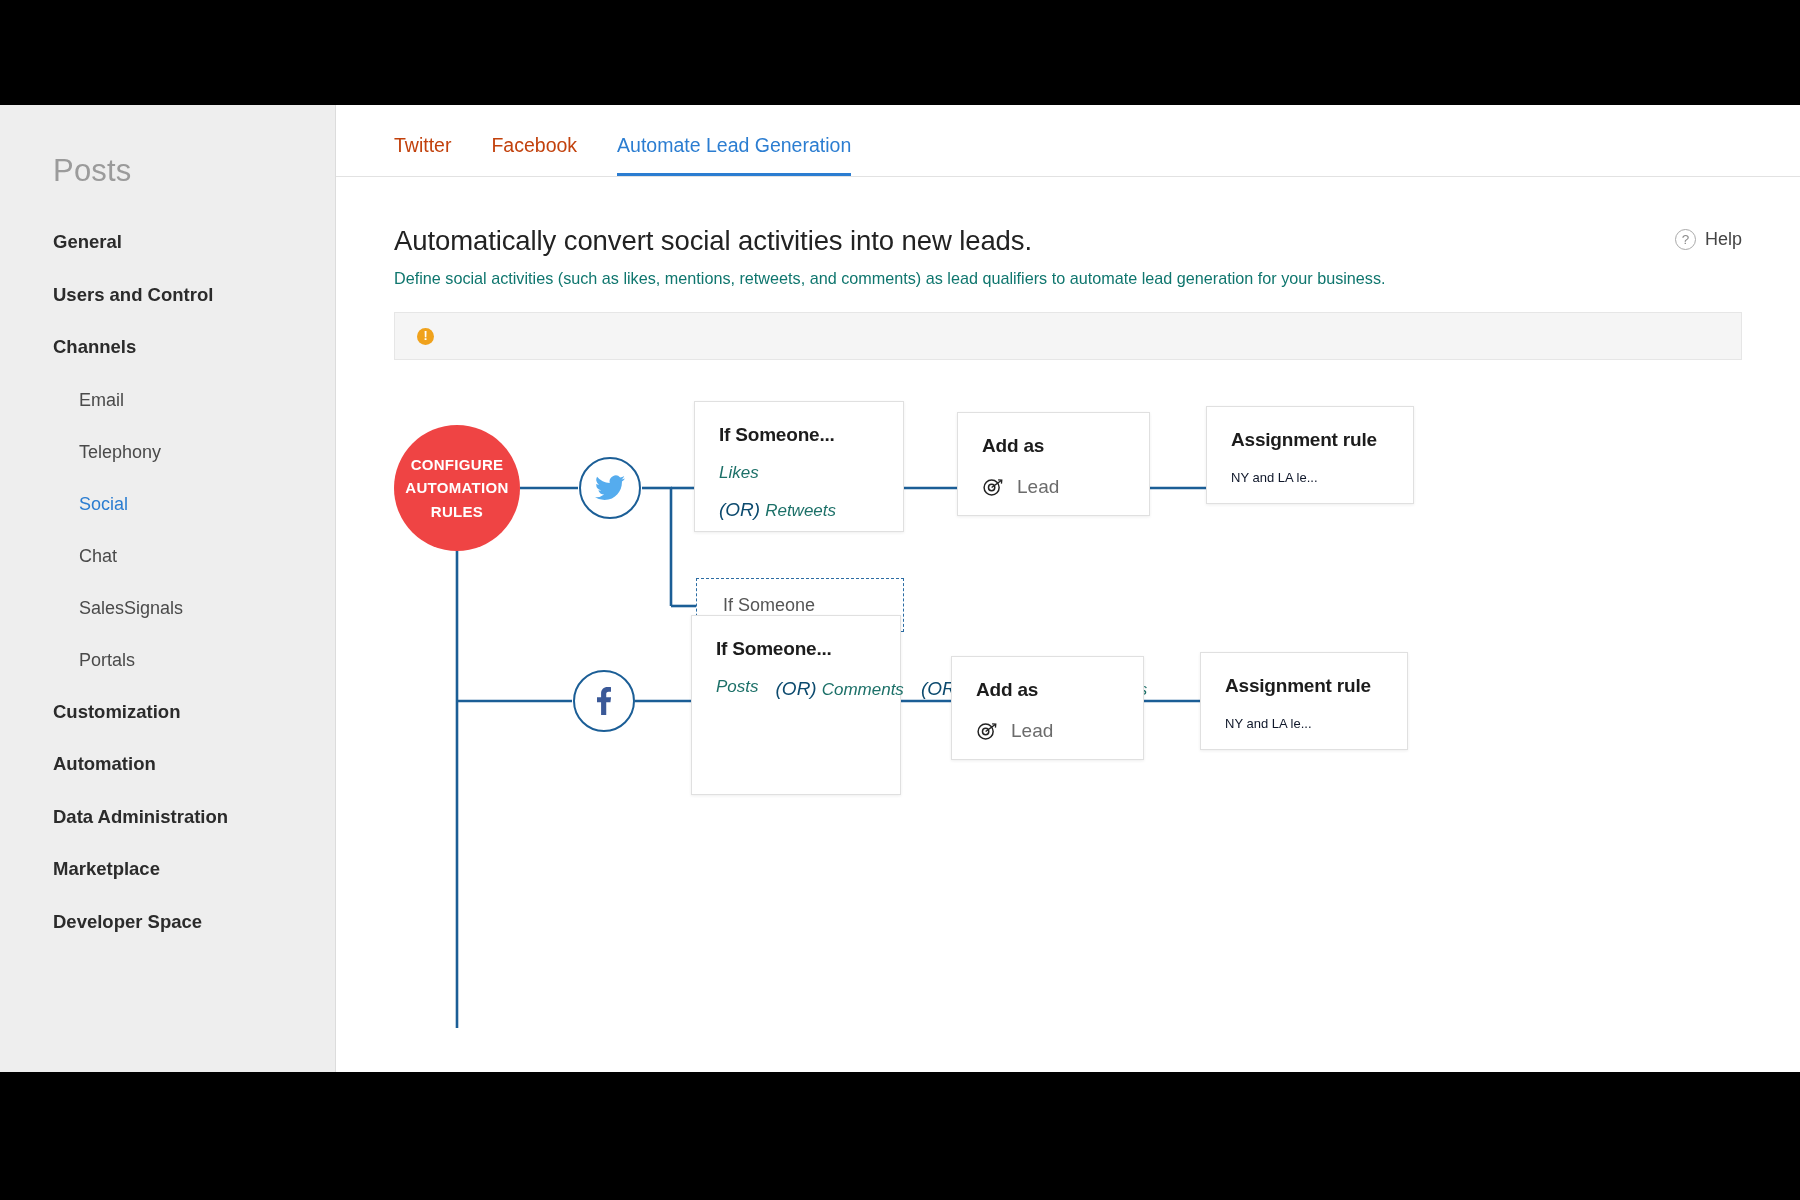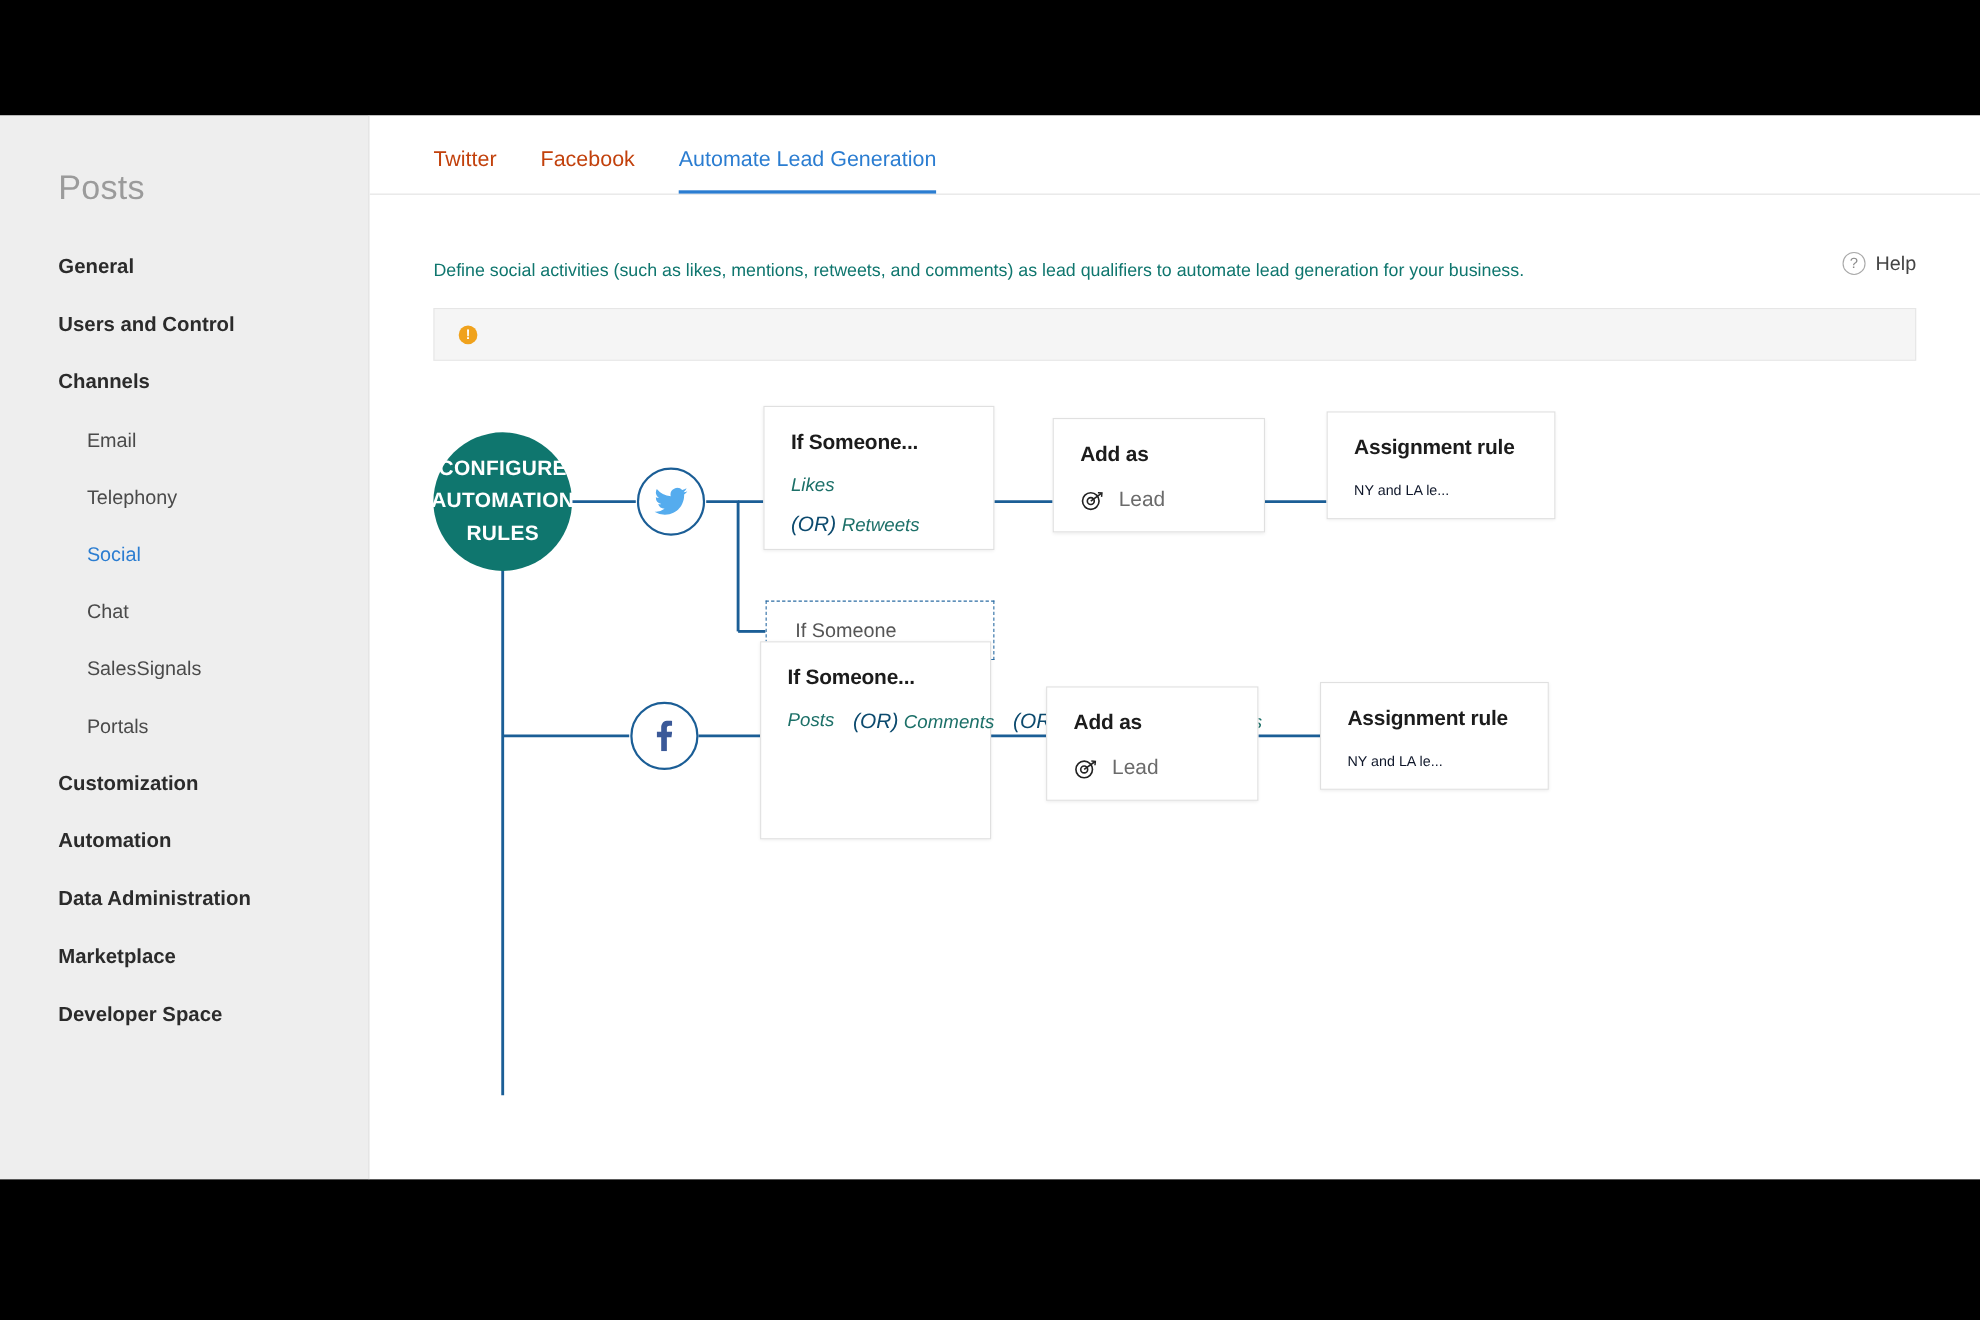--- a/index.html
+++ b/index.html
@@ -125,25 +125,25 @@
   #banner-text { font-size: 16px; color: #4a4a4a; }
 
   
   #flow { position: relative; margin-top: 28px; height: 640px; }
   #flow-svg { position: absolute; left: 0; top: 0; }
 
   .node-circle {
     position: absolute;
     width: 126px; height: 126px;
     border-radius: 50%;
-    background: #0f766e;
+    background: #ef4444;
     color: #fff;
     display: flex; flex-direction: column;
     align-items: center; justify-content: center;
-    font-size: 19px; font-weight: 700;
+    font-size: 15px; font-weight: 700;
     letter-spacing: .3px;
     line-height: 1.55;
     text-align: center;
     cursor: pointer;
   }
 
   .social-circle {
     position: absolute;
     width: 62px; height: 62px; border-radius: 50%;
     background: #fff;
@@ -210,20 +210,21 @@
     <div id="tabbar">
         <div class="tab">Twitter</div>
         <div class="tab">Facebook</div>
         <div class="tab active">Automate Lead Generation</div>
       </div>
 
     <div id="content">
 
       <div id="page-head">
         <div>
+          <div id="page-title">Automatically convert social activities into new leads.</div>
           <div id="page-desc">Define social activities (such as likes, mentions, retweets, and comments) as lead qualifiers to automate lead generation for your business.</div>
         </div>
         <div id="help-btn">
           <span class="qmark">?</span>
           <span>Help</span>
         </div>
       </div>
 
       <div id="banner">
         <span class="warn-icon">!</span>

